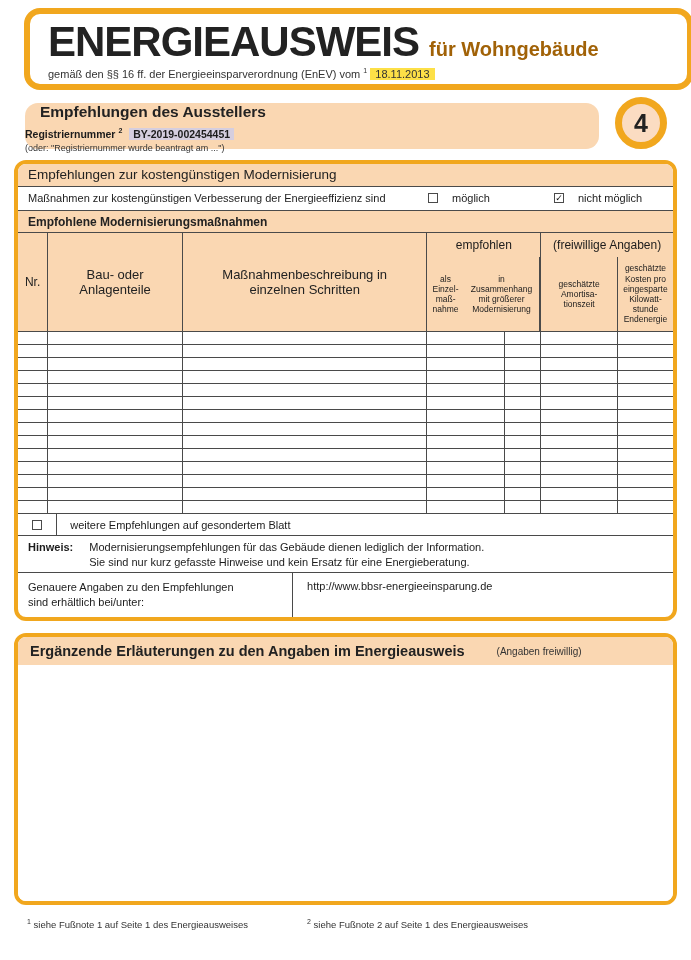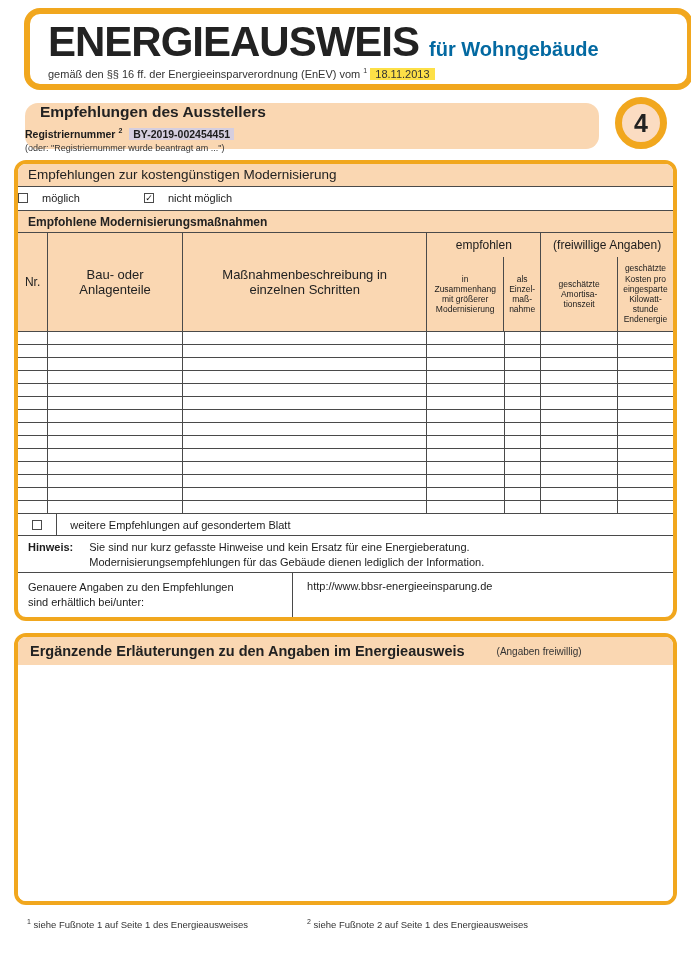--- a/index.html
+++ b/index.html
@@ -5,21 +5,21 @@
   * { margin:0; padding:0; box-sizing:border-box; }
   html,body { background:#f4f3f1; }
   body { font-family:"Liberation Sans", sans-serif; color:#1c1c1c; }
   .page { position:relative; width:691px; height:960px; background:#ffffff; overflow:hidden; }
 
   
   .title-box { position:absolute; left:24px; top:8px; width:669px; height:82px;
     border:6px solid #F1A71E; border-radius:16px; background:#fff; padding:4px 10px 0 18px; }
   .title-line { display:flex; align-items:baseline; gap:10px; }
   .title-main { font-size:42px; font-weight:bold; letter-spacing:-1px; color:#222; }
-  .title-suffix { font-size:20px; font-weight:bold; color:#0369a1; }
+  .title-suffix { font-size:20px; font-weight:bold; color:#a16207; }
   .subtitle { font-size:11px; margin-top:1px; color:#333; }
   .hl { background:#fde047; padding:0 5px; }
 
   
   .band { position:absolute; left:25px; top:103px; width:574px; height:46px;
     background:#FAD7B2; border-radius:13px; display:flex; align-items:stretch;flex-direction:column; }
   .band-title { flex:1; display:flex; align-items:center; padding-left:15px;
     font-size:15.5px; font-weight:bold; color:#222; }
   .band-reg { width:258px; padding-top:6px; }
   .reg-line1 { font-size:10.5px; font-weight:bold; }
@@ -131,20 +131,21 @@
 
   <div class="page-circle">
     <span>4</span>
   </div>
 
   <div class="main-box">
 
     <div class="strip1">Empfehlungen zur kostengünstigen Modernisierung</div>
 
     <div class="possible-row">
+      <div class="pr-text">Maßnahmen zur kostengünstigen Verbesserung der Energieeffizienz sind</div>
       <div class="pr-opt1">
         <span class="cbox"></span>
         <span>möglich</span>
       </div>
       <div class="pr-opt2">
         <span class="cbox">✓</span>
         <span>nicht möglich</span>
       </div>
     </div>
 
@@ -152,28 +153,28 @@
 
     <div class="thead">
       <div class="hc c1">Nr.</div>
       <div class="hc c2 ml">Bau- oder
 Anlagenteile</div>
       <div class="hc c3 ml">Maßnahmenbeschreibung in
 einzelnen Schritten</div>
       <div class="g1">
         <div class="g-label">empfohlen</div>
         <div class="g-subs">
+          <div class="g-sub g-sub-b ml">als
+Einzel-
+maß-
+nahme</div>
           <div class="g-sub g-sub-a ml">in
 Zusammenhang
 mit größerer
 Modernisierung</div>
-          <div class="g-sub g-sub-b ml">als
-Einzel-
-maß-
-nahme</div>
         </div>
       </div>
       <div class="g2">
         <div class="g-label">(freiwillige Angaben)</div>
         <div class="g-subs">
           <div class="g-sub g-sub-a ml">geschätzte
 Amortisa-
 tionszeit</div>
           <div class="g-sub g-sub-b ml">geschätzte
 Kosten pro
@@ -317,22 +318,22 @@
     <div class="weitere-row">
       <div class="weitere-cb">
         <span class="cbox"></span>
       </div>
       <div class="weitere-label">weitere Empfehlungen auf gesondertem Blatt</div>
     </div>
 
     <div class="hinweis-row">
       <div class="hinweis-label">Hinweis:</div>
       <div>
+        <div>Modernisierungsempfehlungen für das Gebäude dienen lediglich der Information.</div>
         <div>Sie sind nur kurz gefasste Hinweise und kein Ersatz für eine Energieberatung.</div>
-        <div>Modernisierungsempfehlungen für das Gebäude dienen lediglich der Information.</div>
       </div>
     </div>
 
     <div class="genauere-row">
       <div class="gen-left ml">Genauere Angaben zu den Empfehlungen
 sind erhältlich bei/unter:</div>
       <div class="gen-right">http://www.bbsr-energieeinsparung.de</div>
     </div>
 
   </div>

